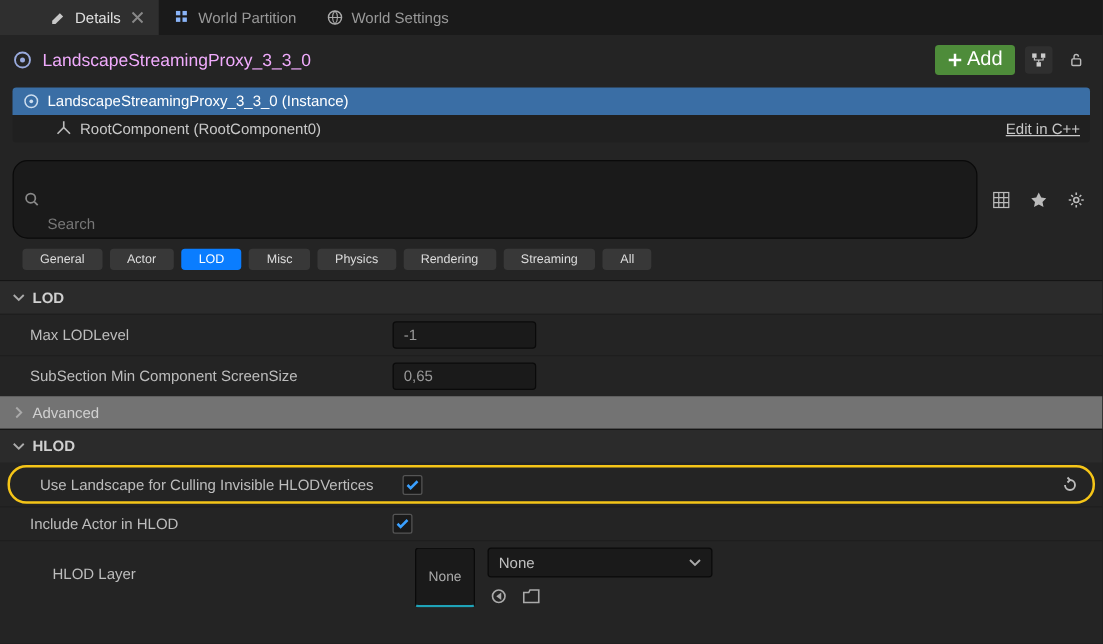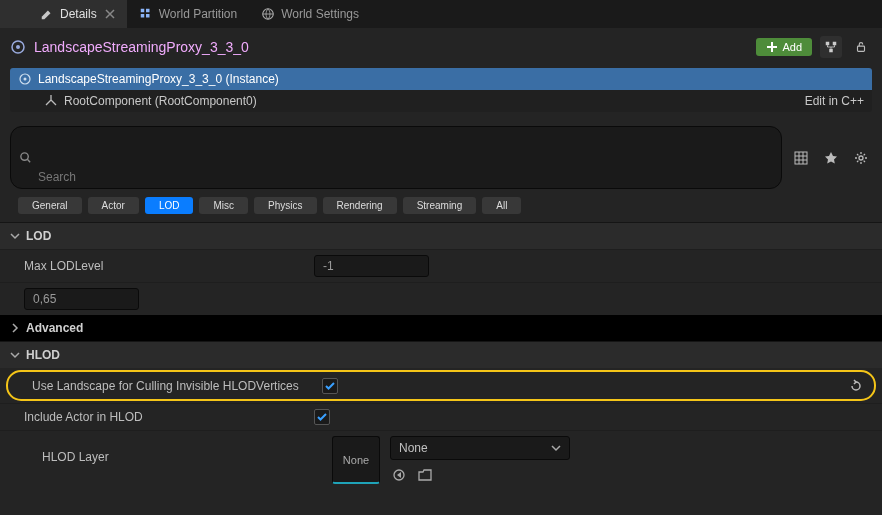--- a/index.html
+++ b/index.html
@@ -25,41 +25,41 @@
   
   .header {
     display: flex; align-items: center; gap: 8px;
     padding: 8px 10px; background: #242424;
   }
   .header .actor-icon { width: 16px; height: 16px; }
   .header-title { flex: 1; color: #f0abfc; font-size: 14px; }
   .btn-add {
     display: flex; align-items: center; gap: 4px;
     background: #4e8c3a; color: #fff;
-    border-radius: 3px; padding: 3px 10px; font-size: 11px;
+    border-radius: 3px; padding: 3px 10px; font-size: 16px;
   }
   .btn-add .plus-icon { width: 12px; height: 12px; }
   .icon-btn {
     width: 22px; height: 22px; display: flex; align-items: center; justify-content: center;
     background: #2f2f2f; border-radius: 3px; color: #bbb;
   }
   
   .outline {
     margin: 2px 10px 10px 10px;
     border-radius: 3px;
     background: #202020;
   }
   .out-row {
     display: flex; align-items: center; gap: 6px;
     padding: 4px 8px; font-size: 12px;
   }
   .out-row.selected { background: #3a6ea5; color: #fff; border-radius: 3px 3px 0 0; }
   .out-row .icon { width: 14px; height: 14px; }
   .out-row.child { padding-left: 34px; }
-  .out-row .rightlink { margin-left: auto; color: #c8c8c8; cursor: pointer; }
+  .out-row .rightlink { margin-left: auto; text-decoration: underline; color: #c8c8c8; cursor: pointer; }
   
   .searchbar {
     display: flex; align-items: center; gap: 8px;
     padding: 4px 10px;
   }
   .search {
     flex: 1; display: flex; align-items: center; gap: 6px;
     background: #1a1a1a; border: 1px solid #0a0a0a; border-radius: 12px;
     padding: 4px 8px;
   }
@@ -268,25 +268,26 @@
     </span>
     <span>LOD</span>
   </div>
   <div class="proprow">
     <div class="propname">Max LODLevel</div>
     <div class="propval">
           <div class="numfield">-1</div>
         </div>
   </div>
   <div class="proprow">
+    <div class="propname">SubSection Min Component ScreenSize</div>
     <div class="propval">
           <div class="numfield">0,65</div>
         </div>
   </div>
-  <div class="section-head" style="background:#000000;font-weight:700">
+  <div class="section-head" style="background:#737373;font-weight:400">
     <span class="arrow">
       <svg viewBox="0 0 10 10">
             <path d="M3 1l4 4-4 4" fill="none" stroke="#aaa" stroke-width="1.5"></path>
           </svg>
     </span>
     <span>Advanced</span>
   </div>
 </div>
 
 <div class="section">

